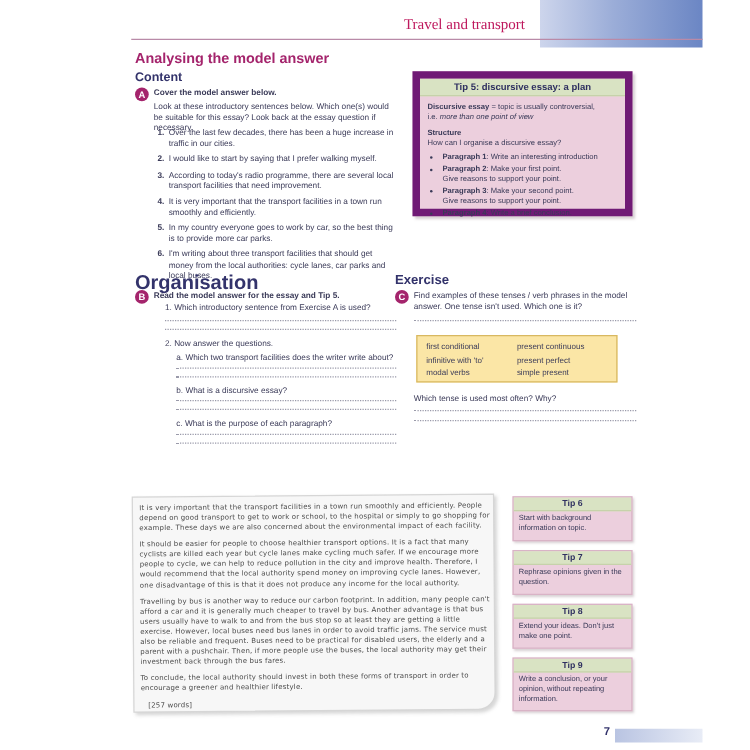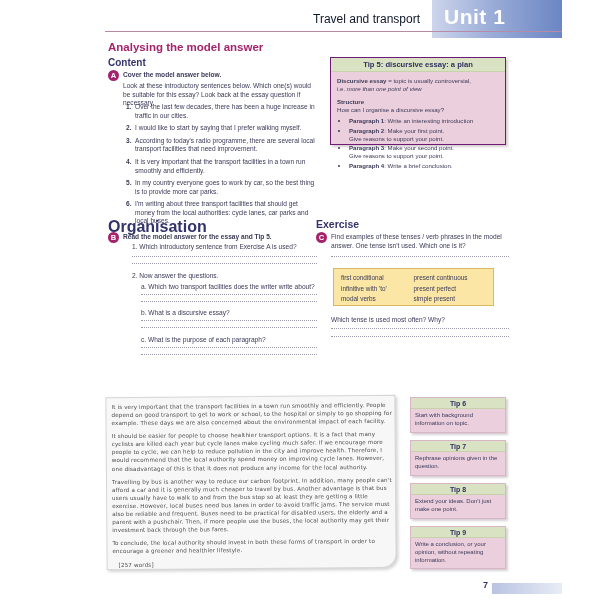--- a/index.html
+++ b/index.html
@@ -16,22 +16,22 @@
     position:absolute; top:0; left:432px; width:130px; height:38px;
     background: linear-gradient(90deg,#cdd5ec 0%, #9badd8 45%, #6b86c4 100%);
   }
   .unit-tab-text {
     position:absolute; top:5px; left:444px; width:120px;
     font-size:21px; font-weight:bold; color:#ffffff;
     letter-spacing:0.5px; font-family:"Liberation Sans", sans-serif;
   }
   .header-title {
     position:absolute; top:12px; left:230px; width:190px;
-    text-align:right; font-size:12px; color:#0f172a;
-    font-family:Liberation Sans, sans-serif;
+    text-align:right; font-size:12px; color:#be185d;
+    font-family:Liberation Serif, serif;
   }
   .header-rule {
     position:absolute; top:31px; left:105px; width:457px; height:1.4px;
     background:#b98aa8;
   }
 
   
   .h-section {
     position:absolute; font-size:11.5px; font-weight:bold; color:#a4246c;
   }
@@ -55,22 +55,22 @@
   .numlist .row { position:relative; padding-left:9px; margin-bottom:4.2px; }
   .numlist .n { position:absolute; left:0; top:0; font-weight:bold; }
 
   
   .rule {
     position:absolute; height:0; border-top:1.2px dotted #9a9aaa;
   }
 
   
   .tip5 {
-    position:absolute; left:330px; top:57px; width:176px; height:88px;
-    background:#eccfdd; border:1px solid #701a75;
+    position:absolute; left:330px; top:57px; width:176px; height:116px;
+    background:#eccfdd; border:6px solid #701a75;
     box-shadow:2px 2px 2px rgba(140,120,130,.35);
   }
   .tip5-head {
     height:14px; background:#d9e3c3; border-bottom:1px solid #c6d2aa;
     text-align:center; font-size:7.6px; font-weight:bold; color:#2f3060;
     line-height:14px;
   }
   .tip5-body { padding:5px 6px 0 6px; font-size:6.1px; line-height:8px; color:#3a3a58; }
   .tip5-body .i { font-style:italic; }
   .tip5-body ul { margin:3px 0 0 12px; }
@@ -126,21 +126,20 @@
     position:absolute; left:483px; top:580px;
     font-size:9px; font-weight:bold; color:#33336b;
   }
 </style>
 </head>
 <body>
 
 <div class="page">
 
   <div class="unit-tab"></div>
-  <div class="unit-tab-text">Unit 1</div>
   <div class="header-title">Travel and transport</div>
   <div class="header-rule"></div>
 
   <div class="h-section" style="left:108px; top:41px;">Analysing the model answer</div>
 
   <div class="h-sub" style="left:108px; top:57px;">Content</div>
   <div class="marker" style="left:108px; top:70px;">A</div>
   <div class="txt b" style="left:123px; top:71px; width:195px; color:#3a3a58;">Cover the model answer below.</div>
   <div class="txt" style="left:123px; top:82px; width:195px;">Look at these introductory sentences below. Which one(s) would be suitable for this essay? Look back at the essay question if necessary.</div>
 

